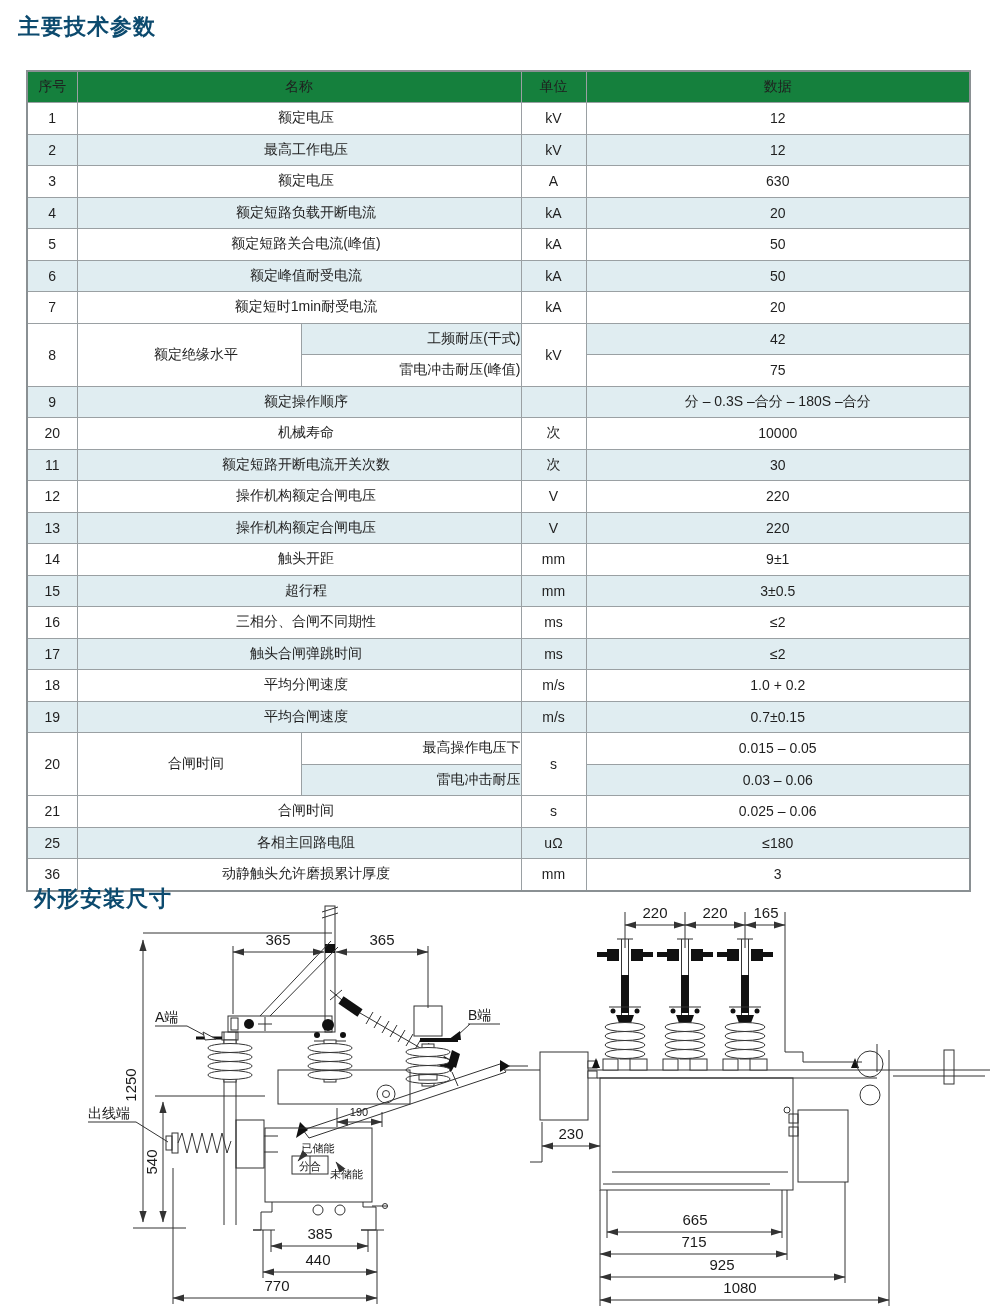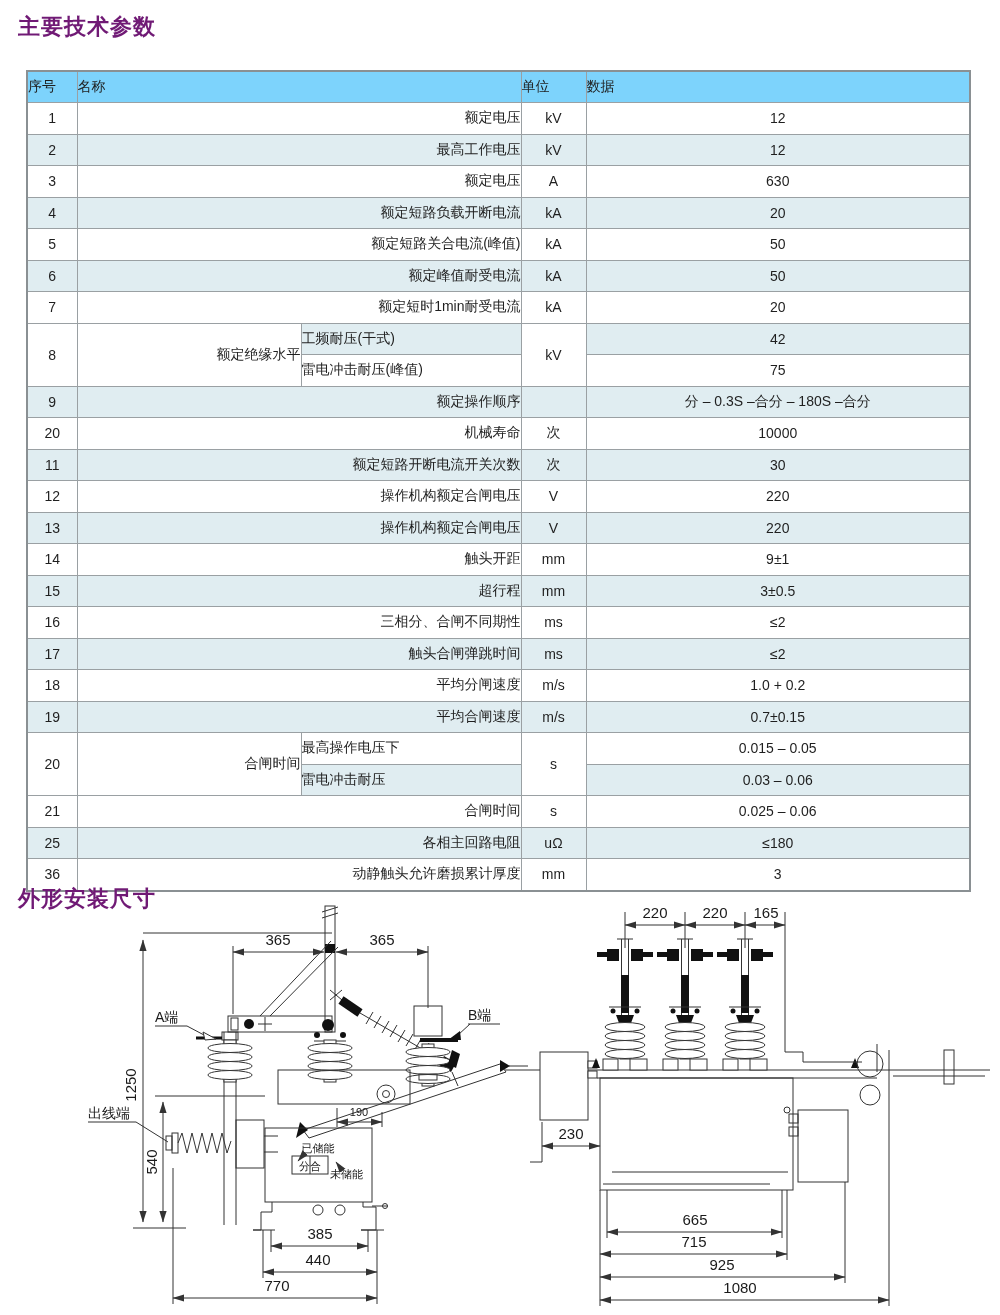--- a/index.html
+++ b/index.html
@@ -2,41 +2,41 @@
 <html><head>
 <meta charset="utf-8">
 <style>
   html,body{margin:0;padding:0;}
   body{
     width:1000px;height:1315px;position:relative;background:#ffffff;
     font-family:"Liberation Sans","DejaVu Sans",sans-serif;color:#1f1f1f;
     overflow:hidden;
   }
   .sec-title{
-    position:absolute;left:18px;font-size:22px;font-weight:bold;color:#701a75;
+    position:absolute;left:18px;font-size:22px;font-weight:bold;color:#0c4a6e;
     letter-spacing:1px;
   }
   #title1{top:12px;}
-  #title2{top:884px;}
+  #title2{top:884px;margin-left:16px;}
   table.spec{
     position:absolute;left:26px;top:70px;width:943px;
     border-collapse:collapse;table-layout:fixed;
     border:2px solid #8a9093;
     font-size:14px;
   }
   table.spec td, table.spec th{
     border:1.5px solid #9aa0a3;
     padding:0;height:30.5px;vertical-align:middle;
     background:#ffffff;font-weight:normal;
     overflow:hidden;white-space:nowrap;
   }
-  table.spec tr.hd th{height:30px;background:#7dd3fc;text-align:left;}
+  table.spec tr.hd th{height:30px;background:#15803d;text-align:center;}
   table.spec td.c{text-align:center;}
-  table.spec td.nm{text-align:right;padding-left:14px;}
-  table.spec td.sub{text-align:left;}
+  table.spec td.nm{text-align:center;padding-left:14px;}
+  table.spec td.sub{text-align:right;padding-left:16px;}
   tr.alt td{background:#e0edf1;}
   td.alt{background:#e0edf1 !important;}
   svg{position:absolute;}
   svg text{font-family:"Liberation Sans","DejaVu Sans",sans-serif;fill:#1a1a1a;}
   .ln{stroke:#333;stroke-width:1;fill:none;}
   .lw{stroke:#333;stroke-width:1;fill:#fff;}
   .blk{fill:#111;stroke:none;}
   .dim{stroke:#333;stroke-width:1;fill:none;}
   .dt{font-size:15px;}
   .dts{font-size:11px;}

